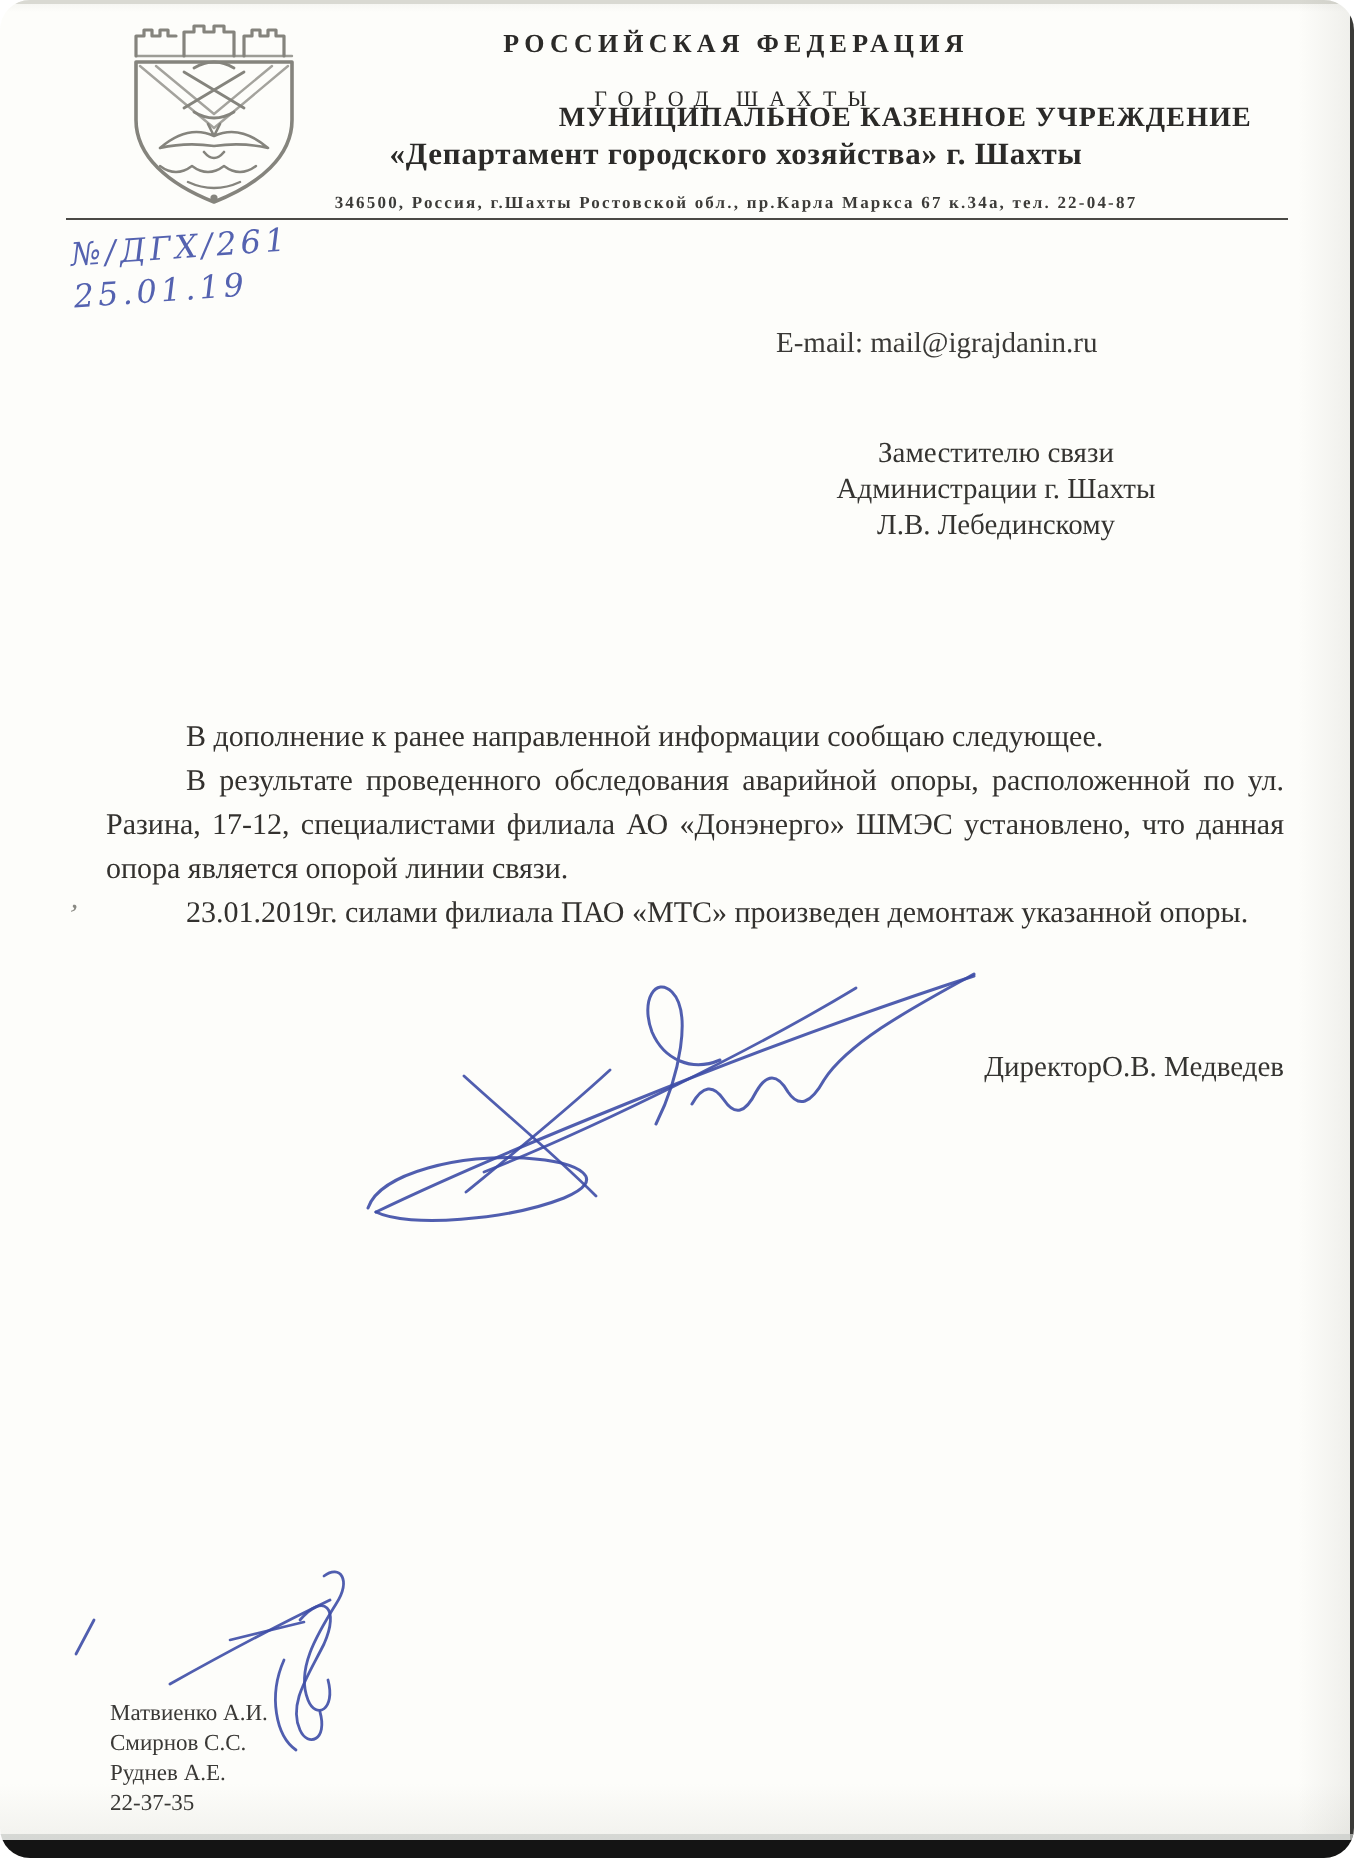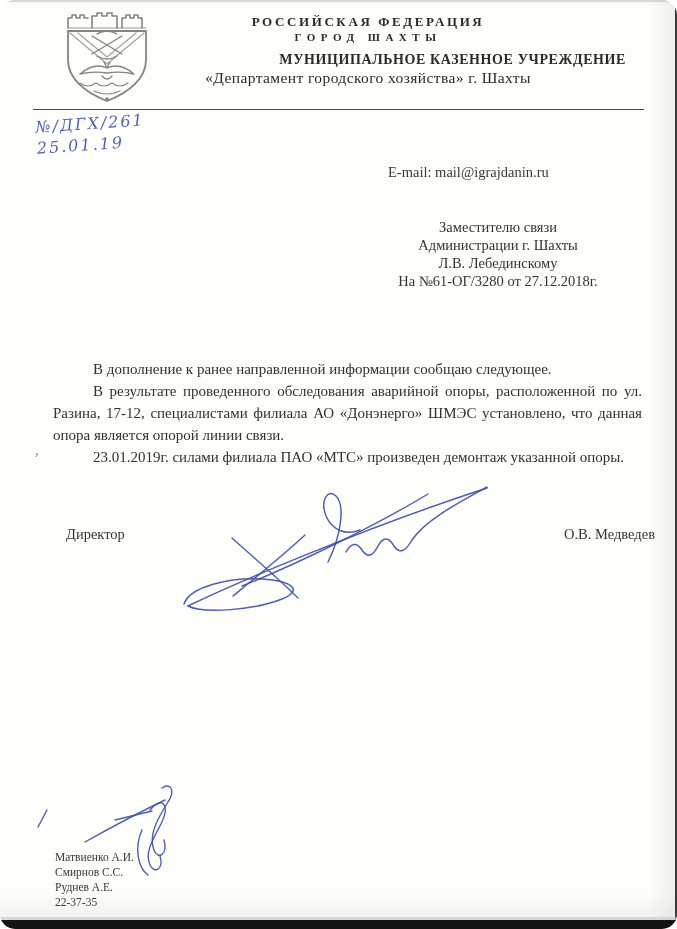--- a/index.html
+++ b/index.html
@@ -13,41 +13,41 @@
   .edge-bottom{left:0;right:0;bottom:0;height:9px;background:#141414;}
   .edge-bottom-fade{left:0;right:0;bottom:9px;height:3px;background:#c9ccc9;opacity:.7;}
   .edge-right{top:0;right:0;width:2px;height:100%;background:#3a3a38;}
   .edge-right-shade{top:0;right:2px;width:26px;height:100%;
     background:linear-gradient(90deg,rgba(0,0,0,0) 0%,rgba(120,120,110,.10) 100%);}
   .edge-top{top:0;left:0;right:0;height:2px;background:#d9d9d2;}
   
   .lh-line{left:110px;width:516px;text-align:center;color:#2b2a28;}
   .lh-country{top:14px;font-size:13px;font-weight:bold;letter-spacing:2.6px;}
   .lh-region{top:29px;font-size:11px;letter-spacing:4px;}
-  .lh-city{top:31px;font-size:11px;letter-spacing:5.5px;font-weight:bold;}
+  .lh-city{top:44px;font-size:11px;letter-spacing:5.5px;}
   .lh-org{top:52px;font-size:14px;font-weight:bold;letter-spacing:.6px;text-align:right;}
-  .lh-name{top:69px;font-size:15.5px;font-weight:normal;letter-spacing:.4px;}
+  .lh-name{top:69px;font-size:15.5px;font-weight:bold;letter-spacing:.4px;}
   .lh-address{top:96px;font-size:8.5px;font-weight:bold;letter-spacing:1.1px;color:#3c3b38;}
   .lh-rule{left:33px;top:109px;width:611px;border-top:1.6px solid #4a4945;height:0;}
   
   .hw-note{left:36px;top:113px;color:#3d4da6;font-style:italic;
     font-family:"DejaVu Serif", serif;transform:rotate(-4deg);line-height:21px;
     font-size:16px;letter-spacing:2px;opacity:.88;}
   
   .email{left:388px;top:164px;font-size:14.5px;color:#3a3936;}
   
   .recipient{left:352px;top:218px;width:292px;text-align:center;font-size:14.5px;
     line-height:18px;color:#353431;}
   
   .body-text{left:53px;top:358px;width:589px;font-size:15px;line-height:22px;
     color:#33312e;text-align:justify;}
   .body-text p{margin:0;text-indent:40px;}
   
-  .director-row{left:66px;top:526px;width:589px;display:flex;
-    justify-content:space-between;font-size:14.5px;color:#353431;}
+  .director-row{left:53px;top:526px;width:589px;display:flex;
+    justify-content:flex-end;font-size:14.5px;color:#353431;}
   
   .footer-contacts{left:55px;top:821px;font-size:11.5px;line-height:15px;color:#3a3936;margin-top:29px;}
   .margin-mark{left:36px;top:442px;color:#8a8a84;font-size:15px;transform:rotate(12deg);}
   svg{display:block;}
   .sig{stroke:#3d4da6;fill:none;stroke-linecap:round;stroke-linejoin:round;opacity:.9;}
   .arms{stroke:#85847d;fill:none;stroke-linecap:round;stroke-linejoin:round;}
 </style>
 </head>
 <body>
 
@@ -69,34 +69,34 @@
 
       <path class="arms" stroke-width="1.2" d="M16 71 Q24 77 32 71 Q40 77 48 71 Q56 77 64 71 M30 79 Q43 85 56 79"></path>
       <circle cx="43" cy="87" r="1.8" fill="#85847d"></circle>
     </svg>
   </div>
 
   <div class="abs lh-line lh-country">РОССИЙСКАЯ  ФЕДЕРАЦИЯ</div>
   <div class="abs lh-line lh-city">ГОРОД ШАХТЫ</div>
   <div class="abs lh-line lh-org">МУНИЦИПАЛЬНОЕ КАЗЕННОЕ УЧРЕЖДЕНИЕ</div>
   <div class="abs lh-line lh-name">«Департамент городского хозяйства» г. Шахты</div>
+  <div class="abs lh-line lh-address">346500, Россия, г.Шахты Ростовской обл., пр.Карла Маркса 67 к.34а, тел. 22-04-87</div>
   <div class="abs lh-rule"></div>
 
   <div class="abs hw-note">
     <div>№/ДГХ/261</div>
     <div>25.01.19</div>
   </div>
 
   <div class="abs email">E-mail: mail@igrajdanin.ru</div>
 
   <div class="abs recipient">
     <div>Заместителю связи</div>
     <div>Администрации г. Шахты</div>
     <div>Л.В. Лебединскому</div>
-    <div>На №61-ОГ/3280 от 27.12.2018г.</div>
   </div>
 
   <div class="abs margin-mark">,</div>
 
   <div class="abs body-text">
     <p>В дополнение к ранее направленной информации сообщаю следующее.</p>
     <p>В результате проведенного обследования аварийной опоры, расположенной по ул. Разина, 17-12, специалистами филиала АО «Донэнерго» ШМЭС установлено, что данная опора является опорой линии связи.</p>
     <p>23.01.2019г. силами филиала ПАО «МТС» произведен демонтаж указанной опоры.</p>
   </div>
 

